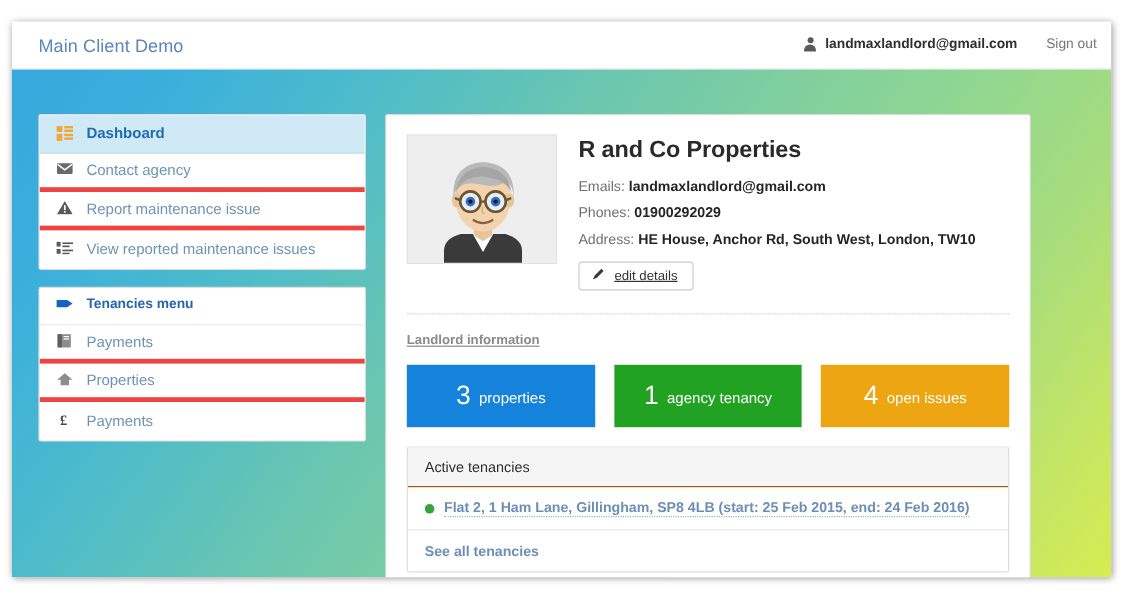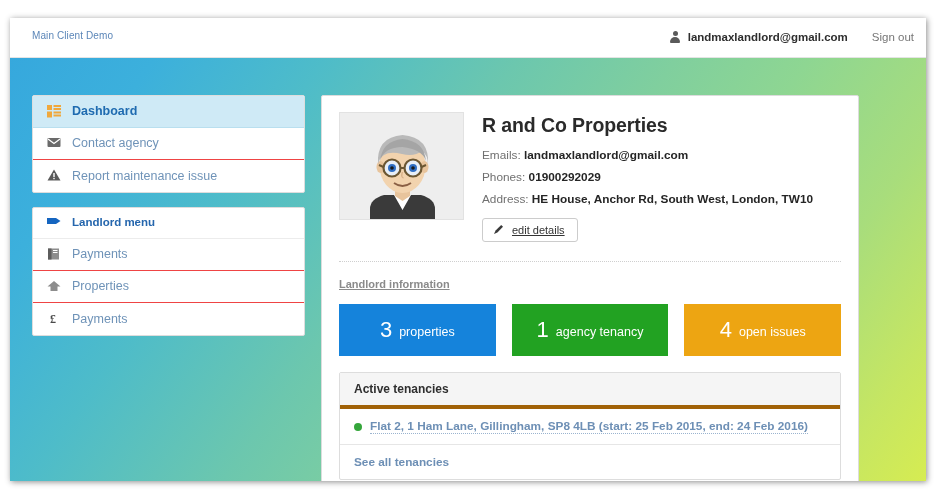--- a/index.html
+++ b/index.html
@@ -37,21 +37,21 @@
     left: 0; top: 0;
     width: 916px;
     height: 40px;
     background: #ffffff;
     border-bottom: 1px solid #e4e4e4;
   }
   .brand {
     position: absolute;
     left: 22px;
     top: 12px;
-    font-size: 10px;
+    font-size: 15px;
     color: #5b86b8;
     letter-spacing: .1px;
   }
   .nav-right {
     position: absolute;
     right: 12px;
     top: 13px;
     display: flex;
     align-items: center;
     gap: 24px;
@@ -125,21 +125,21 @@
     overflow: hidden;
   }
 
   .menu-item {
     display: flex;
     align-items: center;
     height: 32px;
     padding: 0 0 0 14px;
     font-size: 12.5px;
     color: #6f93b8;
-    border-bottom: 1px solid #ef4444;
+    border-bottom: 4px solid #ef4444;
     gap: 10px;
   }
   .menu-item:last-child { border-bottom: none; }
 
   .menu-item.active {
     background: #cfeaf6;
     color: #1f6bb0;
     font-weight: bold;
     border-bottom: 1px solid #b9dfef;
   }
@@ -247,24 +247,24 @@
   .stat-num { font-size: 22px; font-weight: normal; line-height: 1; }
   .stat-lbl { font-size: 12.5px; line-height: 1; padding-top: 5px; }
 
   .tenancy-panel {
     margin-top: 16px;
     border: 1px solid #dddddd;
     border-radius: 2px;
   }
   .tp-head {
     background: #f5f5f5;
-    border-bottom: 4px solid #a16207;
+    border-bottom: 1px solid #a16207;
     padding: 9px 14px;
     font-size: 12px;
-    font-weight: bold;
+    font-weight: normal;
     color: #2f2f2f;
   }
   .tp-row {
     padding: 10px 14px;
     border-bottom: 1px solid #e6e6e6;
     display: flex;
     align-items: center;
     gap: 8px;
     font-weight: bold;
   }
@@ -339,31 +339,44 @@
             <span class="mi-icon">
               <svg viewBox="0 0 14 12" width="14" height="12">
                 <path d="M7 0.5 L13.5 11.5 L0.5 11.5 Z" fill="#5a5a5a"></path>
                 <rect x="6.3" y="4" width="1.4" height="4" fill="#ffffff"></rect>
                 <rect x="6.3" y="8.8" width="1.4" height="1.4" fill="#ffffff"></rect>
               </svg>
             </span>
             <span class="mi-label">Report maintenance issue</span>
           </div>
 
+          <div class="menu-item">
+            <span class="mi-icon">
+              <svg viewBox="0 0 14 11" width="14" height="11">
+                <rect x="0" y="0.5" width="3.5" height="4" fill="#5a5a5a"></rect>
+                <rect x="0" y="6.5" width="3.5" height="4" fill="#5a5a5a"></rect>
+                <rect x="5" y="1" width="9" height="1.4" fill="#5a5a5a"></rect>
+                <rect x="5" y="3.6" width="6" height="1.4" fill="#5a5a5a"></rect>
+                <rect x="5" y="7" width="9" height="1.4" fill="#5a5a5a"></rect>
+                <rect x="5" y="9.6" width="6" height="1.4" fill="#5a5a5a"></rect>
+              </svg>
+            </span>
+            <span class="mi-label">View reported maintenance issues</span>
+          </div>
         </div>
 
         <div class="panel">
 
           <div class="menu-item header-item">
             <span class="mi-icon">
               <svg viewBox="0 0 14 10" width="14" height="10">
                 <path d="M0 2 L9 2 L13.5 5 L9 8 L0 8 Z" fill="#1565c0"></path>
               </svg>
             </span>
-            <span class="mi-label">Landlord menu</span>
+            <span class="mi-label">Tenancies menu</span>
           </div>
 
           <div class="menu-item">
             <span class="mi-icon">
               <svg viewBox="0 0 14 12" width="14" height="12">
                 <rect x="1" y="0.5" width="11" height="11" fill="#8d8d8d"></rect>
                 <rect x="1" y="0.5" width="3.5" height="11" fill="#5d5d5d"></rect>
                 <rect x="6" y="2" width="4.5" height="1" fill="#ffffff"></rect>
                 <rect x="6" y="4" width="4.5" height="1" fill="#ffffff"></rect>
               </svg>

